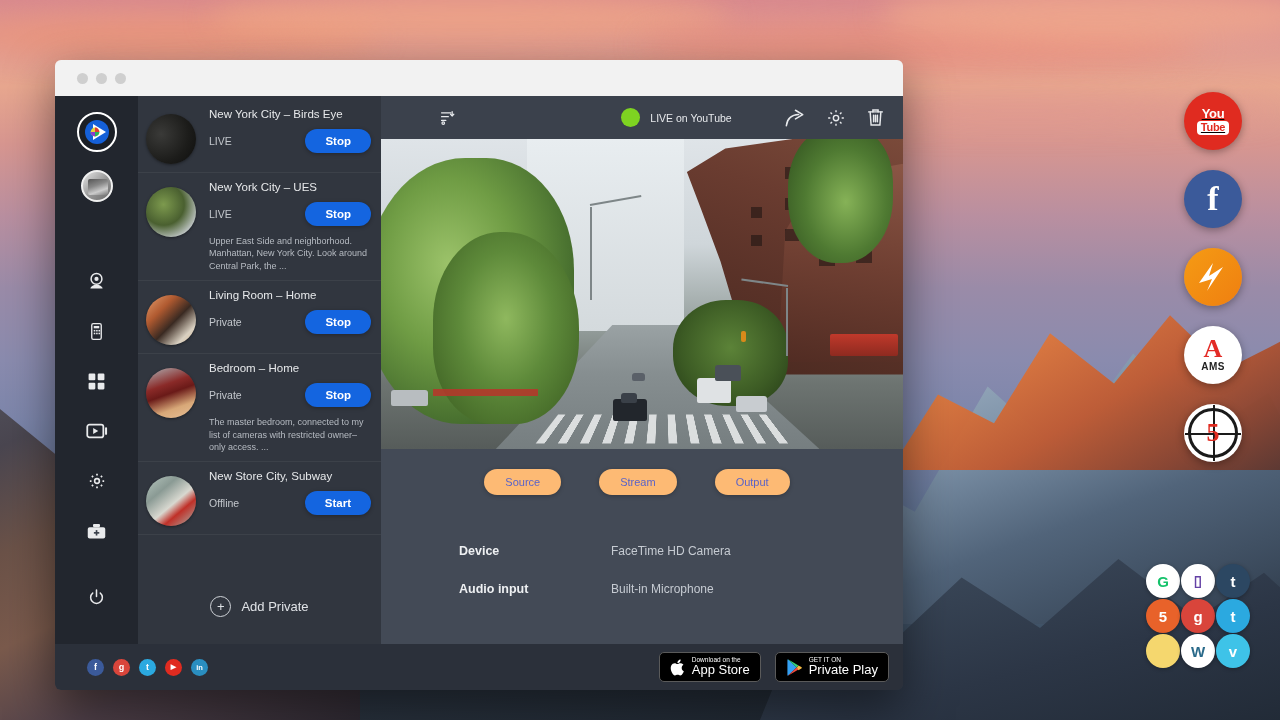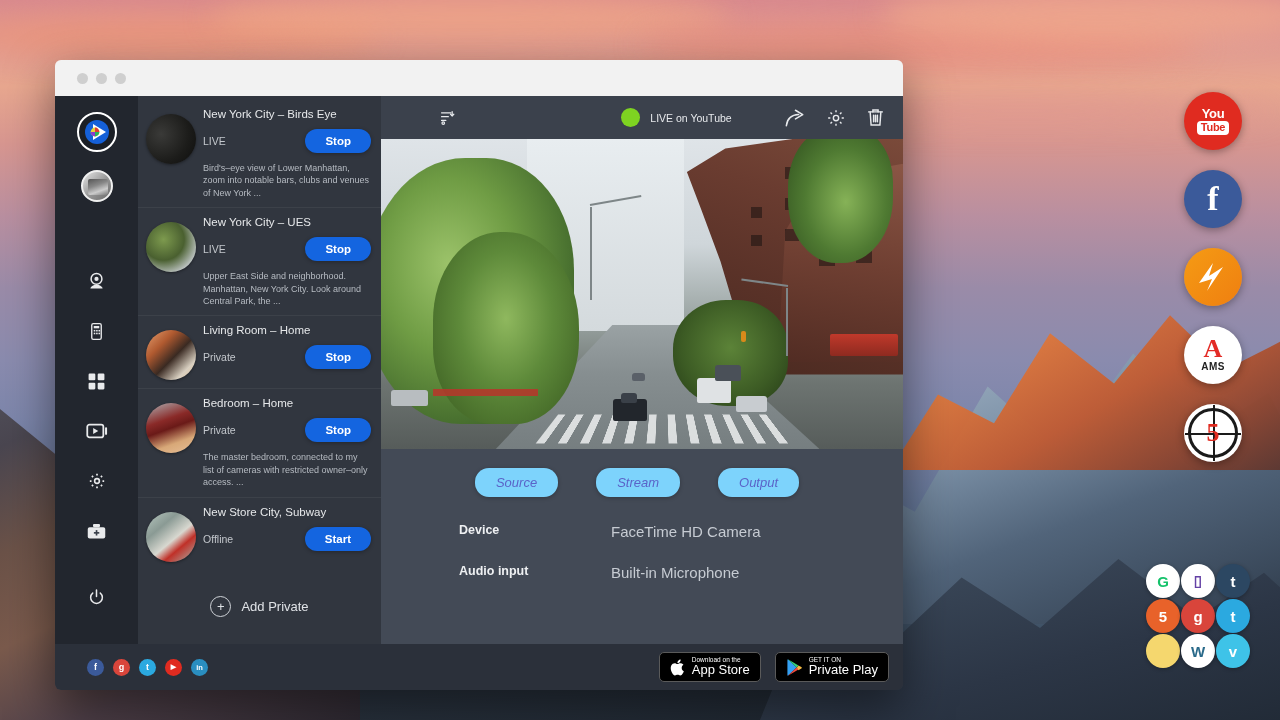--- a/index.html
+++ b/index.html
@@ -76,21 +76,21 @@
   }
 
   
   .dock-main { position: absolute; right: 38px; top: 92px; display: flex; flex-direction: column; gap: 20px; }
   .dock-ico {
     width: 58px; height: 58px; border-radius: 50%;
     display: flex; align-items: center; justify-content: center;
     box-shadow: 0 2px 8px rgba(0,0,0,.35);
     position: relative; cursor: pointer;
   }
-  .dk-youtube { background: #e02b20; }
+  .dk-youtube { background: #e02b20; text-decoration: underline; }
   .dk-youtube .yt-top {
     color: #fff; font-size: 13px; font-weight: bold; line-height: 1; letter-spacing: -.3px;
   }
   .dk-youtube .yt-bot {
     background: #fff; color: #e02b20; font-size: 11px; font-weight: bold;
     border-radius: 4px; padding: 1px 4px; line-height: 1.05; margin-top: 1px; letter-spacing: -.3px;
   }
   .dk-facebook { background: #3b5a9a; color: #fff; font-size: 34px; font-weight: bold;
     font-family: "Liberation Serif", serif; }
   .dk-wowza { background: linear-gradient(135deg, #f59b14, #ef7f10); }
@@ -169,21 +169,21 @@
   .rail-spacer { flex: 1; }
   .rail-power { margin-bottom: 22px; }
 
   
   #cam-panel {
     width: 243px; flex: 0 0 243px; background: #31363f;
     display: flex; flex-direction: column; min-height: 0;
   }
   #cam-list { flex: 1; overflow: hidden; padding-top: 4px; }
   .cam-item {
-    display: flex; padding: 8px 10px 8px 8px; gap: 7px;
+    display: flex; padding: 8px 10px 8px 8px; gap: 13px;
     border-bottom: 1px solid rgba(255,255,255,.055);
     cursor: pointer;
   }
   .cam-thumb {
     width: 50px; height: 50px; border-radius: 50%; flex: 0 0 50px;
     margin-top: 6px; background-size: cover; background-position: center;
     box-shadow: 0 1px 3px rgba(0,0,0,.4);
   }
   .th-birds { background: radial-gradient(circle at 30% 40%, #3a3a38 0%, #1c1c1a 60%, #0d0d0c 100%),
               linear-gradient(45deg, #d8a820 0%, #2a2a28 40%); }
@@ -281,30 +281,29 @@
     background: linear-gradient(to bottom, #c0392b, #8e2a20); border-radius: 2px;
   }
   .v-lamp { position: absolute; background: #7e8688; }
   .v-signal { position: absolute; width: 5px; height: 11px; background: #d88a1a; border-radius: 2px; }
 
   #tabs {
     height: 66px; flex: 0 0 66px; display: flex; align-items: center;
     justify-content: center; gap: 38px; padding-right: 10px;
   }
   .tab-pill {
-    background: #7dd3fc; color: #5a63c8; font-size: 13px;
+    background: #fdba74; color: #5a63c8; font-size: 11px;
     border: none; border-radius: 14px; padding: 7px 21px; cursor: pointer;
     box-shadow: 0 1px 4px rgba(0,0,0,.25);
-    font-style: italic;
   }
 
   #details { flex: 1; padding: 8px 0 0 78px; }
-  .det-row { display: flex; align-items: flex-start; margin-bottom: 24px; }
+  .det-row { display: flex; align-items: flex-end; margin-bottom: 24px; margin-top: 21px; }
   .det-label { width: 152px; flex: 0 0 152px; color: #eef0f2; font-size: 12.5px; font-weight: bold; }
-  .det-value { color: #c6cbd2; font-size: 15px; }
+  .det-value { color: #c6cbd2; font-size: 12px; }
 
   
   #statusbar {
     height: 46px; flex: 0 0 46px; background: #2b303a; display: flex; align-items: center;
     padding: 0 14px;
   }
   .sb-left { display: flex; align-items: center; gap: 10px; width: 290px; }
   .sb-dot { width: 12px; height: 12px; border-radius: 50%; background: #96cb1e; flex: 0 0 12px; }
   .sb-lines { line-height: 1.38; }
   .sb-line { color: #d4d8de; font-size: 9.5px; }
@@ -493,21 +492,20 @@
         <div id="cam-list">
 
           <div class="cam-item">
             <div class="cam-thumb th-birds"></div>
             <div class="cam-info">
               <div class="cam-title">New York City – Birds Eye</div>
               <div class="cam-row">
                 <span class="cam-status">LIVE</span>
                 <button class="cam-btn">Stop</button>
               </div>
-              <div class="cam-desc">Bird's–eye view of Lower Manhattan, zoom into notable bars, clubs and venues of New York ...</div>
             </div>
           </div>
 
           <div class="cam-item">
             <div class="cam-thumb th-ues"></div>
             <div class="cam-info">
               <div class="cam-title">New York City – UES</div>
               <div class="cam-row">
                 <span class="cam-status">LIVE</span>
                 <button class="cam-btn">Stop</button>

